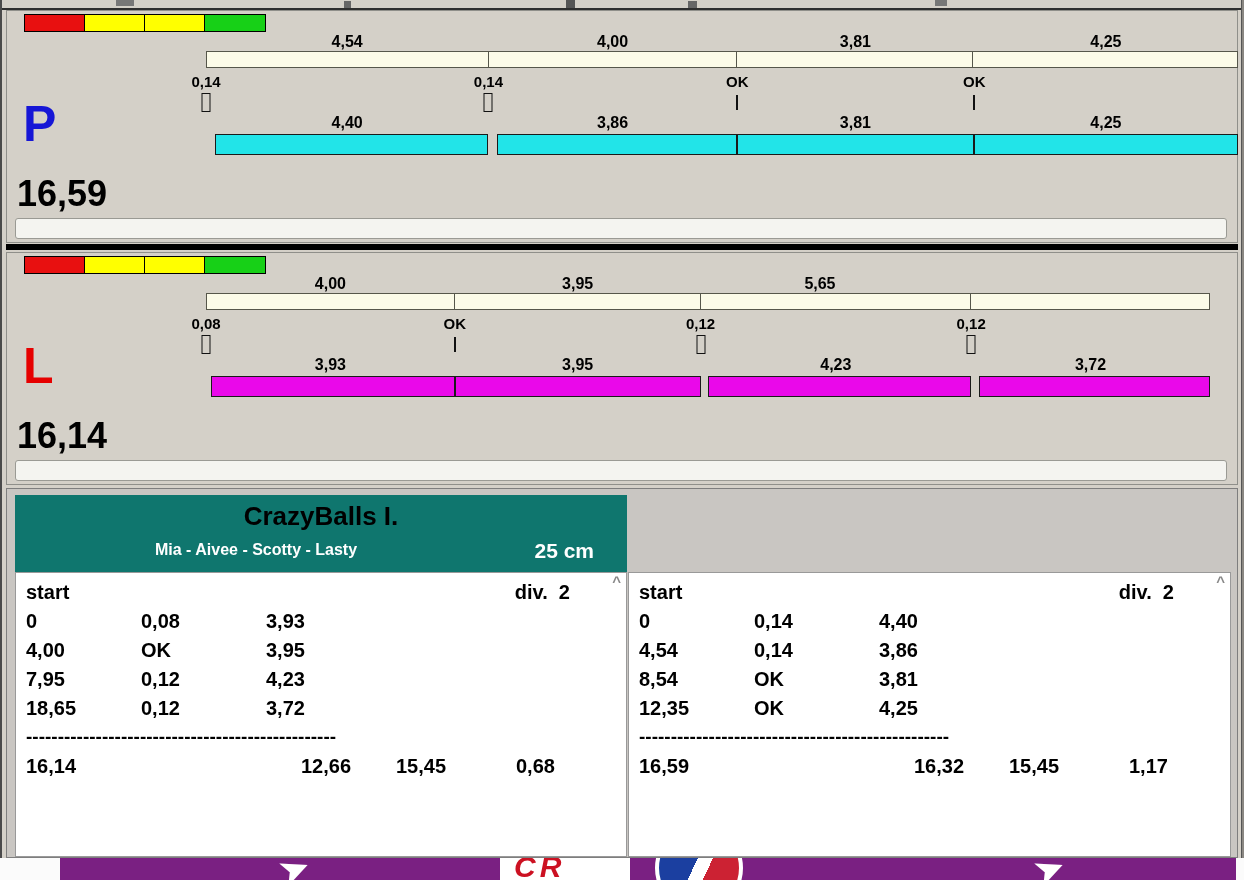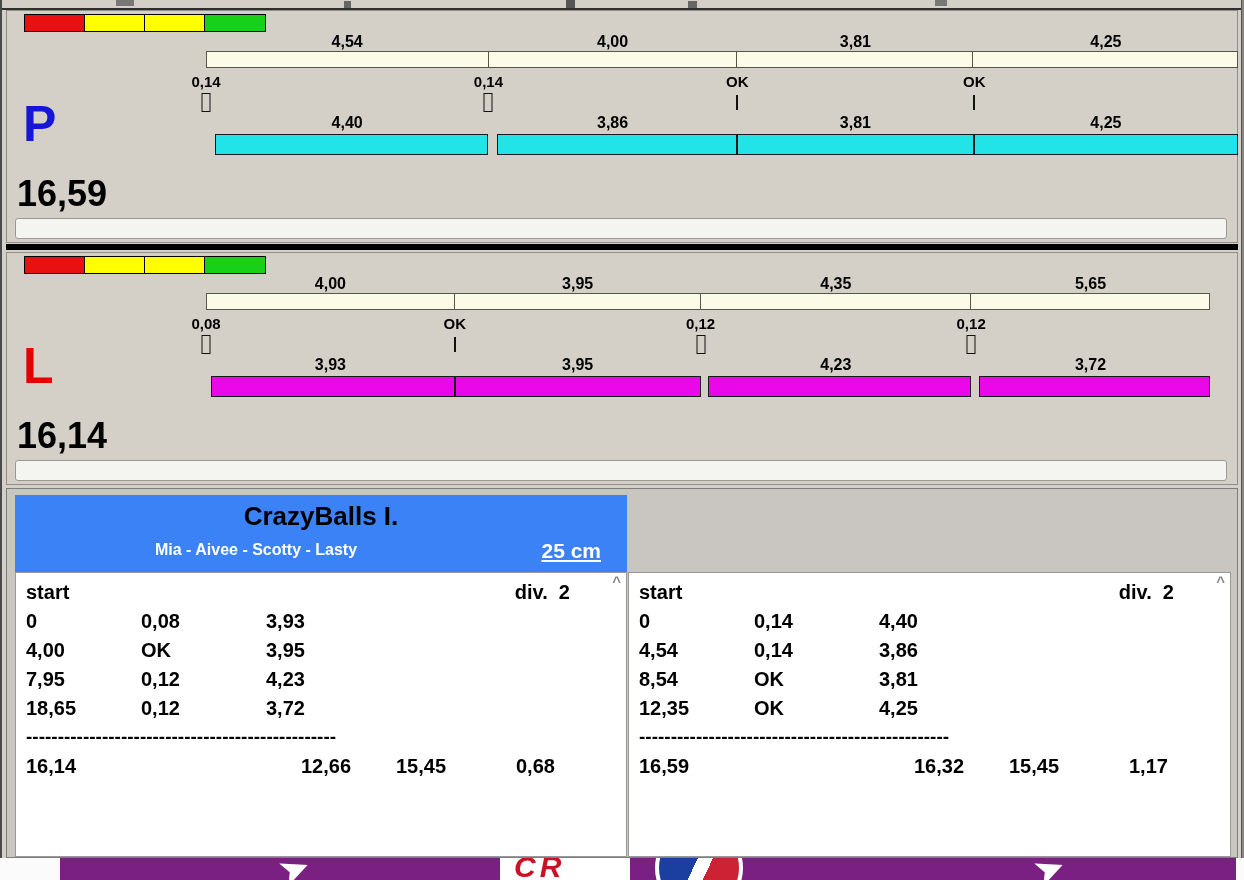--- a/index.html
+++ b/index.html
@@ -68,21 +68,21 @@
                 background:#c9c6c2; border:1px solid #7e7e7e; }
   .team { position:absolute; top:6px; bottom:0; }
   .team.left  { left:8px;   width:612px; }
   .team.right { left:621px; width:603px; }
   .hdr { position:relative; height:77px; }
   .tname { text-align:center; padding-top:6px; font-size:26px; font-weight:bold; color:#000; }
   .tsub { position:relative; margin-top:9px; text-align:center; color:#fff; font-weight:bold; font-size:16px; }
   .team.left  .tsub { padding-right:130px; }
   .team.right .tsub { padding-left:130px; }
   .cm { position:absolute; top:-2px; font-size:21px; font-weight:bold; color:#fff; }
-  .team.left  .cm { right:26px;text-decoration:underline; }
+  .team.left  .cm { right:33px; }
   .team.right .cm { left:14px; }
 
   .ttable { position:absolute; top:77px; left:0; right:0; bottom:0; background:#fff; border:1px solid #999;
             padding-top:8px; overflow:hidden; }
   .scrollup { position:absolute; top:4px; right:5px; color:#888; font-size:15px; font-weight:bold; line-height:10px; cursor:default; }
   .startline { display:flex; justify-content:space-between; padding:0 56px 0 10px; height:29px;
                font-size:20px; font-weight:bold; }
   .startline span { white-space:pre; }
   .trow { display:grid; grid-template-columns:115px 125px auto; padding-left:10px; height:29px;
           font-size:20px; font-weight:bold; }
@@ -192,21 +192,20 @@
         <div class="light-cell" style="background: rgb(255, 255, 0);"></div>
         <div class="light-cell" style="background: rgb(23, 208, 23);"></div>
       </div>
     <div class="lane-letter" style="color: rgb(230, 0, 0);">L</div>
     <div class="lane-total">16,14</div>
     <div class="trackwrap">
       <div class="track" style="width: 97.2875%;">
         <div class="row-splits">
             <div class="seg-label" style="width: 24.7831%;">4,00</div>
             <div class="seg-label" style="width: 24.4734%;">3,95</div>
-            <div class="seg-label" style="width: 26.9517%;">4,35</div>
             <div class="seg-label" style="width: 23.7918%;">5,65</div>
           </div>
         <div class="bar-splits">
             <div class="cream-seg" style="width: 24.7831%;"></div>
             <div class="cream-seg" style="width: 24.4734%;"></div>
             <div class="cream-seg" style="width: 26.9517%;"></div>
             <div class="cream-seg" style="width: 23.7918%;"></div>
           </div>
         <div class="row-cross">
             <div class="cross-label" style="left: 0%;">0,08</div>
@@ -241,21 +240,21 @@
             </div>
           </div>
       </div>
     </div>
     <div class="lane-status"></div>
   </section>
 
   <section class="scoreboard">
 
     <div class="team left">
-      <div class="hdr" style="background: #3b82f6;">
+      <div class="hdr" style="background: #0f766e;">
         <div class="tname">CrazyBalls I.</div>
         <div class="tsub">
           <span class="dogs">Mia - Aivee - Scotty - Lasty</span>
           <span class="cm">25 cm</span>
         </div>
       </div>
       <div class="ttable">
         <div class="scrollup">^</div>
         <div class="startline">
           <span>start</span>

